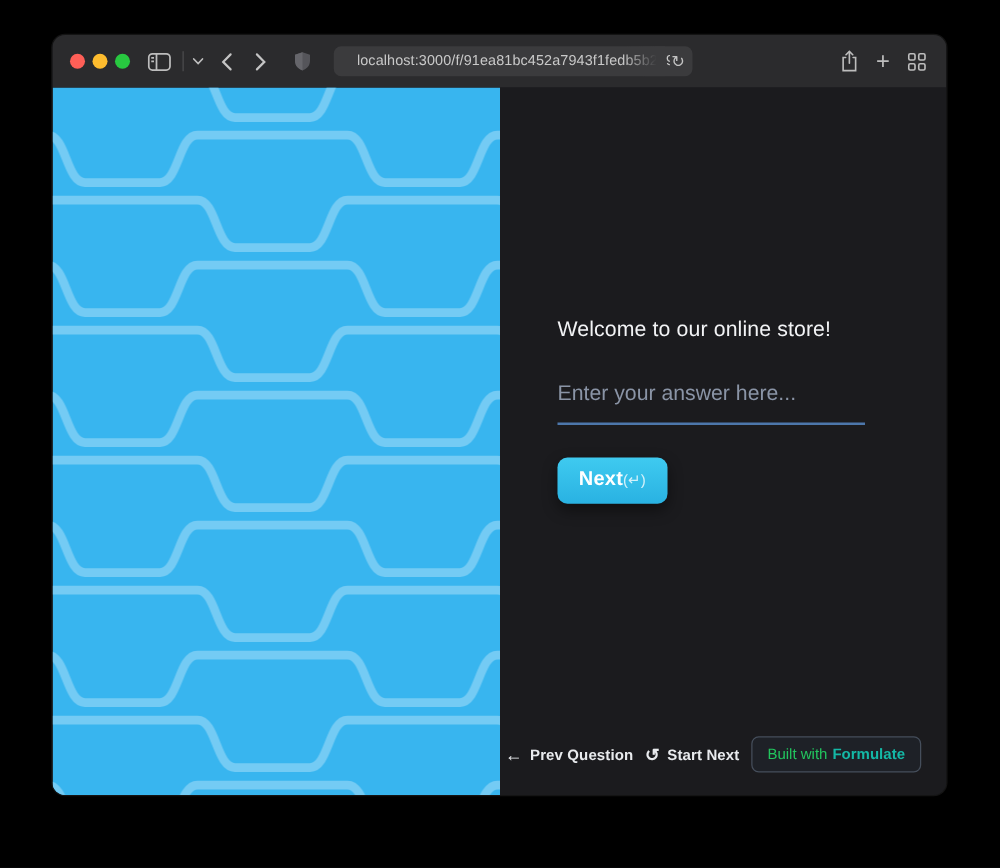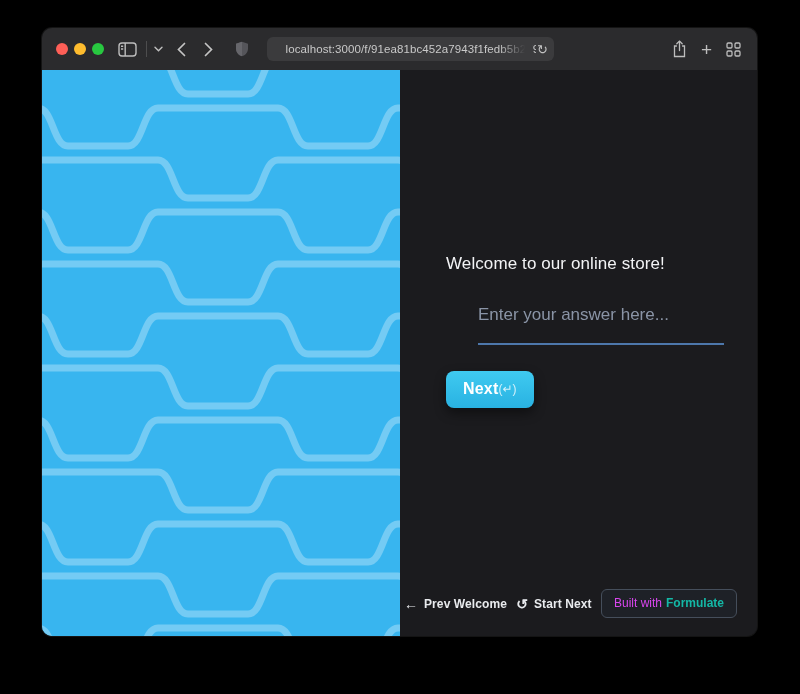--- a/index.html
+++ b/index.html
@@ -55,23 +55,22 @@
 
   .right-panel { width:357px; height:566px; background:#1b1b1e; position:relative; }
 
   .qa-block { position:absolute; left:46px; top:183px; width:248px; }
   .question {
     color:#f2f3f5; font-size:17px; font-weight:500; letter-spacing:0.1px; line-height:22px;
   }
   .answer-input {
     display:block; width:246px; margin-top:30px; background:transparent;
     border:none; border-bottom:2px solid #4d77ab; outline:none;
-    padding:0 0 18px 0; font-size:17px; color:#e9ecf2;
+    padding:0 0 13px 0; font-size:17px; color:#e9ecf2;
     font-family:"Liberation Sans", sans-serif;
-    margin-left:32px;
   }
   .answer-input::placeholder { color:#8a94a6; opacity:1; }
 
   .next-btn {
     margin-top:26px; display:inline-flex; align-items:center; 
     background:linear-gradient(180deg,#3fcaf0,#29b2e2);
     border:none; border-radius:8px; padding:9px 17px 10px 17px; cursor:pointer;
     box-shadow:0 5px 12px rgba(0,0,0,0.45);
     font-family:"Liberation Sans", sans-serif;
   }
@@ -86,21 +85,21 @@
     display:inline-flex; align-items:center; gap:6px; background:transparent;
     border:none; cursor:pointer; color:#e9ebee; font-family:"Liberation Sans", sans-serif;
   }
   .footer-btn .glyph { font-size:14px; font-weight:700; line-height:1; }
   .footer-btn .lbl { font-size:12px; font-weight:700; letter-spacing:0.1px; }
   .badge {
     display:inline-flex; align-items:center; gap:4px; background:#1e2127;
     border:1px solid #454e5b; border-radius:6px; padding:6px 12px 7px; cursor:pointer;
     font-family:"Liberation Sans", sans-serif;
   }
-  .badge .prefix { color:#d946ef; font-size:12px; font-weight:500; }
+  .badge .prefix { color:#22c55e; font-size:12px; font-weight:500; }
   .badge .brand { color:#14b8a6; font-size:12px; font-weight:700; }
 </style>
 </head>
 <body>
 
 <div class="window">
 
   <div class="toolbar">
     <div class="lights">
       <span class="light red"></span>
@@ -191,21 +190,21 @@
         <input class="answer-input" type="text" placeholder="Enter your answer here..." style="">
         <button class="next-btn">
           <span class="next-label">Next</span>
           <span class="next-hint">(↵)</span>
         </button>
       </div>
 
       <div class="footer">
         <button class="footer-btn">
           <span class="glyph">←</span>
-          <span class="lbl">Prev Welcome</span>
+          <span class="lbl">Prev Question</span>
         </button>
         <button class="footer-btn">
           <span class="glyph">↺</span>
           <span class="lbl">Start Next</span>
         </button>
         <button class="badge">
           <span class="prefix">Built with</span>
           <span class="brand">Formulate</span>
         </button>
       </div>

